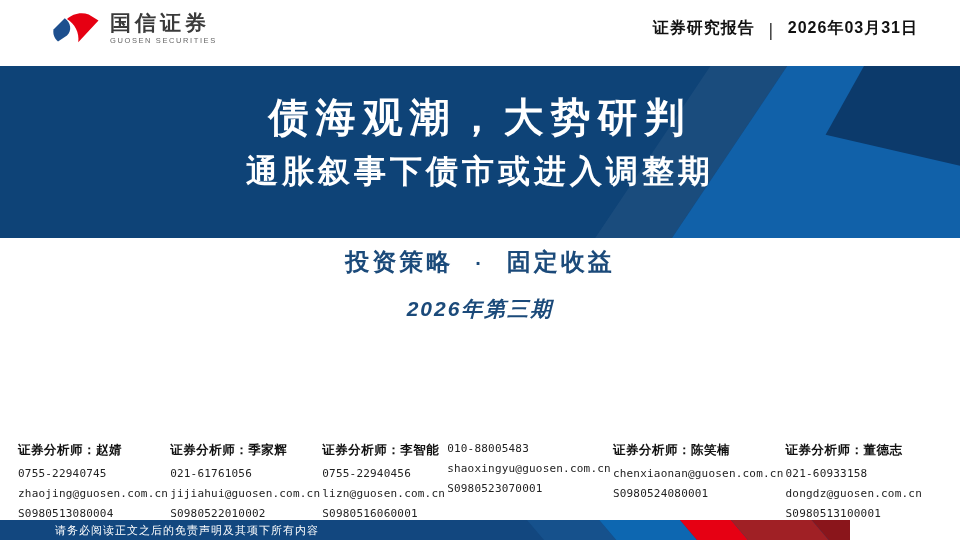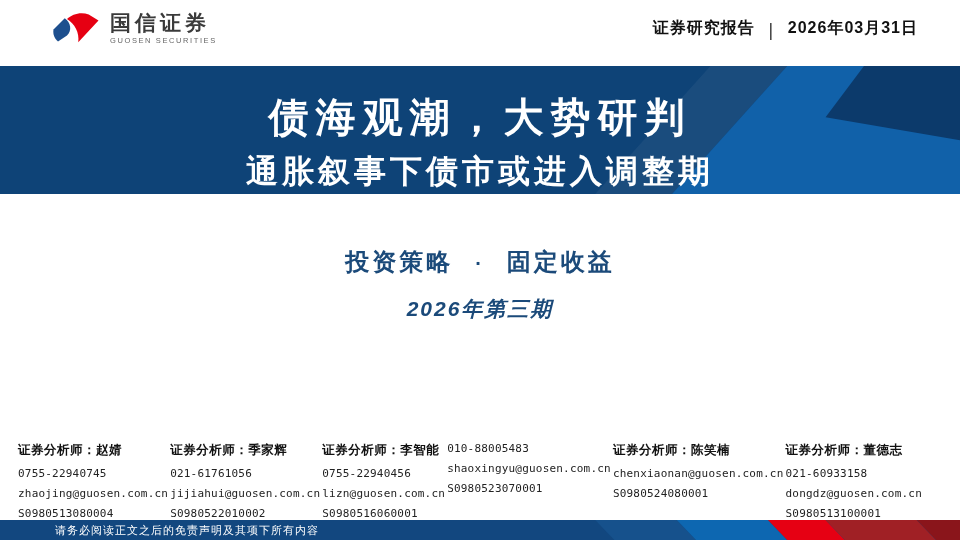--- a/index.html
+++ b/index.html
@@ -21,21 +21,21 @@
   .logo { display:flex; align-items:center; gap:10px; }
   .logo-mark { width:48px; height:38px; flex:0 0 auto; }
   .logo-text { display:flex; flex-direction:column; justify-content:center; }
   .logo-cn { font-size:21px; font-weight:600; color:#3a3a3a; letter-spacing:4px; line-height:1.1; }
   .logo-en { font-size:7.5px; color:#666; letter-spacing:1.6px; margin-top:2px; }
   .header-right { display:flex; align-items:flex-end; font-size:16px; font-weight:bold; color:#111; letter-spacing:1px; }
   .header-sep { margin:0 14px; font-weight:400; color:#222; transform:scaleY(1.2); display:inline-block; }
 
   
   .banner {
-    position:absolute; top:66px; left:0; width:960px; height:128px;
+    position:absolute; top:66px; left:0; width:960px; height:172px;
     background:var(--banner_base,#0e4377); overflow:hidden;
     text-align:center; color:#fff;
   }
   .deco { position:absolute; inset:0; }
   .deco-stripe { background:rgba(255,255,255,0.05); clip-path:polygon(62% 100%, 74% 0, 82% 0, 70% 100%); }
   .deco-band   { background:var(--banner_bright,#1161a9); clip-path:polygon(82% 0, 100% 0, 100% 100%, 70% 100%); }
   .deco-wedge  { background:var(--banner_dark,#0c3a6b); clip-path:polygon(90% 0, 100% 0, 100% 58%, 86% 40%); }
   .banner-title {
     position:relative; margin-top:28px;
     font-size:40px; font-weight:bold; letter-spacing:7px; line-height:1.15;
@@ -58,21 +58,21 @@
   }
   .analyst-col { text-align:left; }
   .analyst-name { font-size:12.5px; font-weight:bold; color:#111; margin-bottom:8px; letter-spacing:0.5px; }
   .analyst-line {
     font-family:"DejaVu Sans Mono", monospace;
     font-size:11px; color:#222; margin-bottom:7px; letter-spacing:0.2px;
   }
 
   
   .footer {
-    position:absolute; left:0; bottom:0; width:960px; height:20px;
+    position:absolute; left:0; bottom:0; width:850px; height:20px;
     background:var(--footer_navy,#12477f); overflow:hidden;
   }
   .fseg { position:absolute; inset:0; }
   .fseg-1 { background:var(--footer_blue_mid,#16518c);  clip-path:polygon(62% 0, 70.5% 0, 72.5% 100%, 64% 100%); }
   .fseg-2 { background:var(--footer_blue_bright,#0d67b1); clip-path:polygon(70.5% 0, 80% 0, 82% 100%, 72.5% 100%); }
   .fseg-3 { background:var(--footer_red,#e60013);       clip-path:polygon(80% 0, 86% 0, 88% 100%, 82% 100%); }
   .fseg-4 { background:var(--footer_red_dark,#a02025);  clip-path:polygon(86% 0, 95.5% 0, 97.5% 100%, 88% 100%); }
   .fseg-5 { background:var(--footer_maroon,#8a151b);    clip-path:polygon(95.5% 0, 100% 0, 100% 100%, 97.5% 100%); }
   .footer-text {
     position:relative; z-index:2; color:#fff; font-size:11px;

